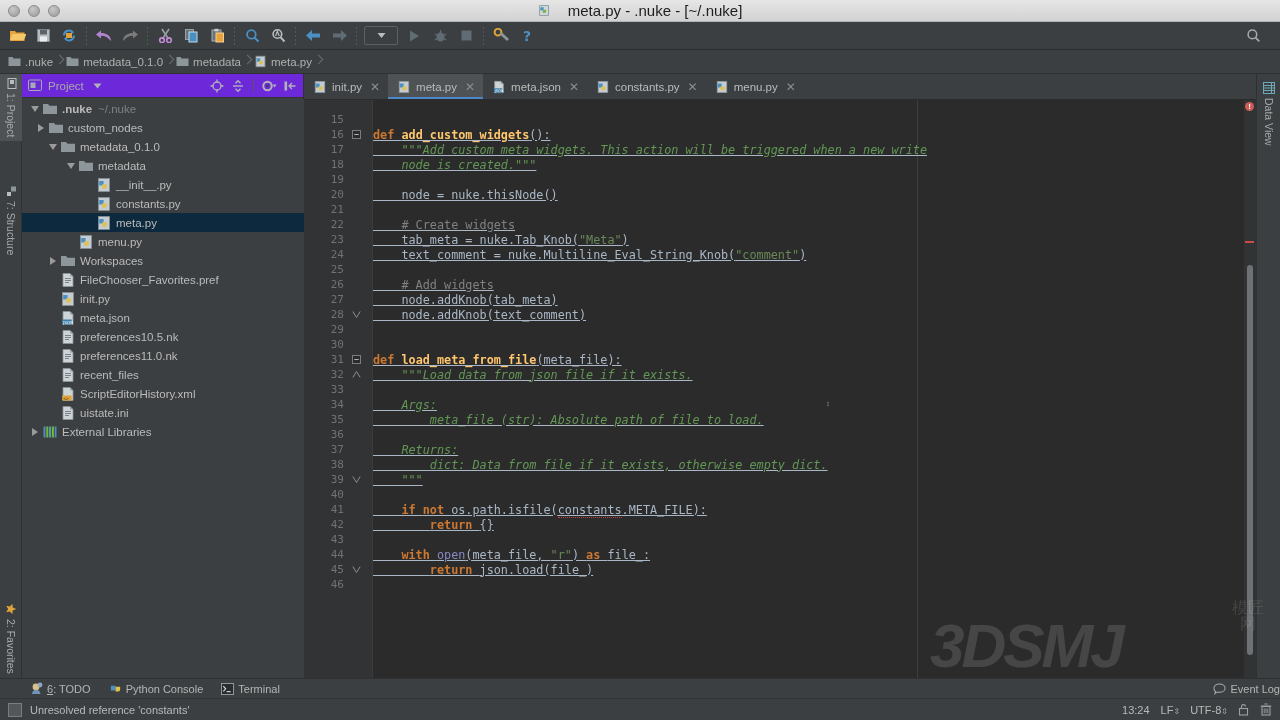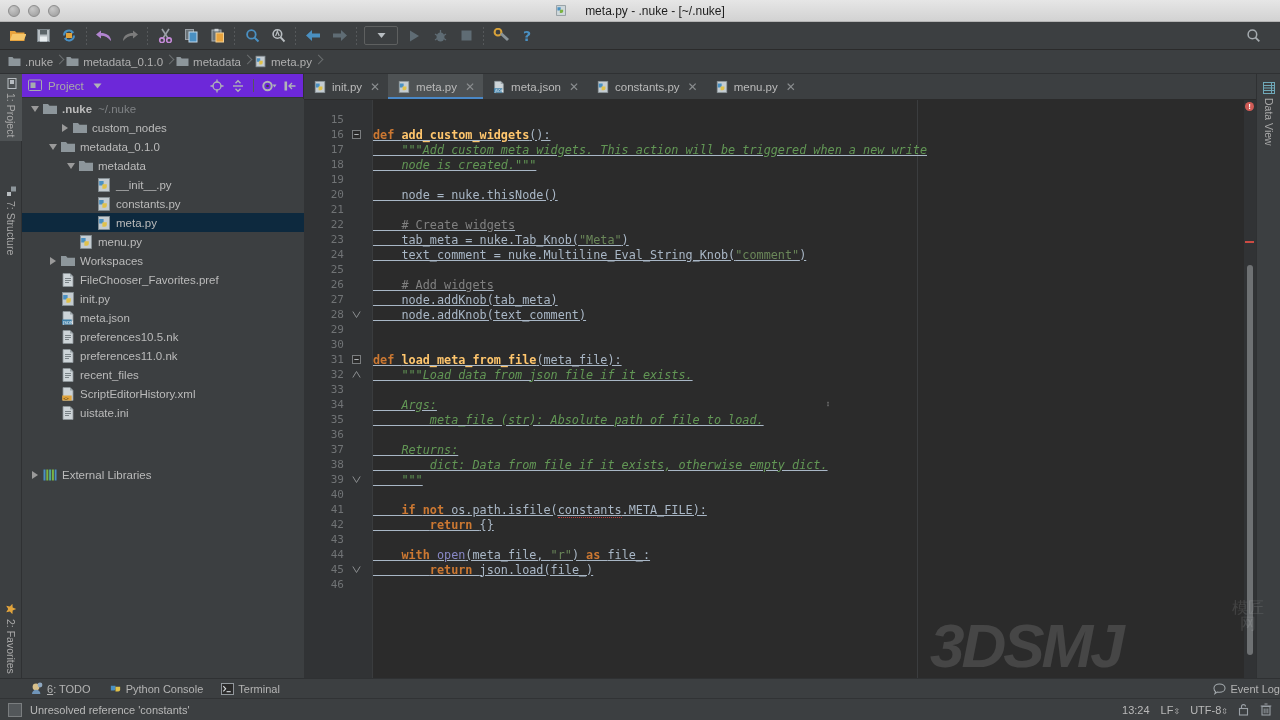--- a/index.html
+++ b/index.html
@@ -14,21 +14,21 @@
   .titlebar {
     position: absolute; left: 0; top: 0; width: 1280px; height: 22px;
     background: linear-gradient(#e6e6e6, #d2d2d2);
     border-bottom: 1px solid #b4b4b4;
     display: flex; align-items: center; justify-content: center;
   }
   .traffic { position: absolute; left: 8px; top: 5px; display: flex; gap: 8px; }
   .tl { width: 12px; height: 12px; border-radius: 50%;
         background: radial-gradient(circle at 35% 30%, #c8c8c8, #9a9a9a);
         border: 1px solid #8d8d8d; }
-  .title-text { font-size: 12px; color: #1d1d1d; display: flex; align-items: center; gap: 17px; }
+  .title-text { font-size: 15px; color: #1d1d1d; display: flex; align-items: center; gap: 17px; }
   .title-icon { width: 13px; height: 13px; display: block; }
 
   
   .toolbar {
     position: absolute; left: 0; top: 22px; width: 1280px; height: 28px;
     background: #3c3f41; border-bottom: 1px solid #2b2b2b;
     display: flex; align-items: center; padding-left: 4px;
   }
   .tb-btn { width: 26px; height: 24px; display: flex; align-items: center; justify-content: center;
             border-radius: 2px; }
@@ -437,21 +437,21 @@
         <div class="tnode" style="padding-left: 6px;">
           <span class="tw">
             <span class="tri tri-d"></span>
           </span>
           <svg class="ticon" viewBox="0 0 16 16">
             <path d="M1 3 h5 l1.5 1.7 h7.5 v8.3 h-14 z" fill="#8d969b"></path>
           </svg>
           <span class="tlabel bold">.nuke</span>
           <span class="tpath">~/.nuke</span>
         </div>
-        <div class="tnode" style="padding-left: 36px;">
+        <div class="tnode" style="padding-left: 12px;">
           <span class="tw">
             <span class="tri tri-r"></span>
           </span>
           <svg class="ticon" viewBox="0 0 16 16">
             <path d="M1 3 h5 l1.5 1.7 h7.5 v8.3 h-14 z" fill="#8d969b"></path>
           </svg>
           <span class="tlabel">custom_nodes</span>
         </div>
         <div class="tnode" style="padding-left: 24px;">
           <span class="tw">
@@ -583,21 +583,21 @@
         </div>
         <div class="tnode" style="padding-left: 24px;">
           <span class="tw"></span>
           <svg class="ticon" viewBox="0 0 16 16">
             <path d="M3 1.5 h7 l3 3 v10 h-10 z" fill="#cdd4d8" stroke="#8d969b" stroke-width="0.8"></path>
             <path d="M10 1.5 v3 h3" fill="#9aa3a8"></path>
             <path d="M5 6.5 h6 M5 8.5 h6 M5 10.5 h4" stroke="#6f787d" stroke-width="0.9"></path>
           </svg>
           <span class="tlabel">uistate.ini</span>
         </div>
-        <div class="tnode" style="padding-left: 6px; margin-top: 43px;">
+        <div class="tnode" style="padding-left: 6px;">
           <span class="tw">
             <span class="tri tri-r"></span>
           </span>
           <svg class="ticon" viewBox="0 0 16 16">
             <rect x="1.5" y="2.5" width="2" height="11" fill="#4a90c2"></rect>
             <rect x="4.3" y="2.5" width="2" height="11" fill="#7cb342"></rect>
             <rect x="7.1" y="2.5" width="2" height="11" fill="#4aa89c"></rect>
             <rect x="9.9" y="2.5" width="2" height="11" fill="#7cb342"></rect>
             <rect x="12.7" y="2.5" width="1.8" height="11" fill="#4a90c2"></rect>
           </svg>

